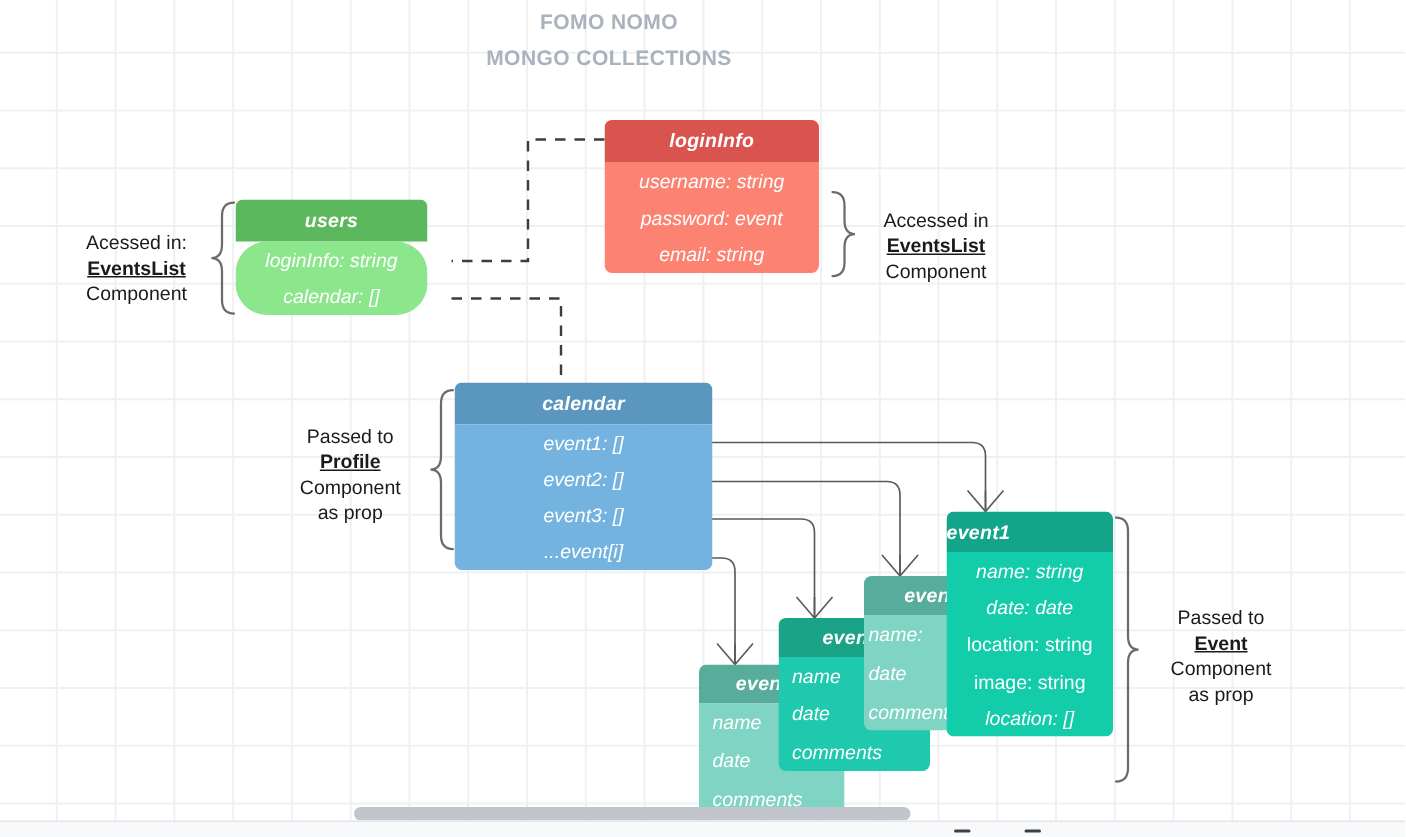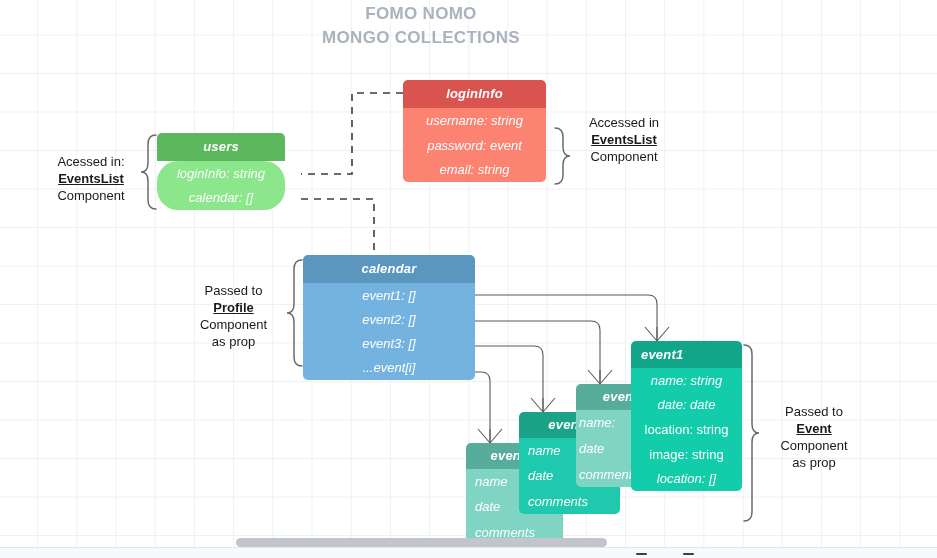--- a/index.html
+++ b/index.html
@@ -15,22 +15,22 @@
     background-image:
       linear-gradient(to right, #eef0f3 1px, transparent 1px),
       linear-gradient(to bottom, #eef0f3 1px, transparent 1px);
     background-size:39.2px 38.5px;
     background-position:-2px -4px;
   }
   .svg-layer{position:absolute;left:0;top:0;width:937px;height:558px;overflow:visible;pointer-events:none;}
 
   
   #title{
-    position:absolute;left:15px;top:2px;width:812px;text-align:center;
-    font-size:17px;font-weight:bold;color:#aab2bd;line-height:24px;
+    position:absolute;left:0;top:2px;width:812px;text-align:center;
+    font-size:14px;font-weight:bold;color:#aab2bd;line-height:24px;
     letter-spacing:.3px;
   }
   #title div{white-space:nowrap;}
 
   
   .box{position:absolute;border-radius:5px;overflow:hidden;}
   .box .hdr{
     text-align:center;color:#ffffff;font-style:italic;font-weight:bold;
     font-size:13px;letter-spacing:.2px;
   }
@@ -77,29 +77,29 @@
   #box-event3 .row{justify-content:flex-start;padding-left:9px;}
 
   
   #box-event2{left:576px;top:384px;width:96px;height:103px;}
   #box-event2 .hdr{background:#57ac9c;}
   #box-event2 .body{background:#7fd4c4;height:77px;}
   #box-event2 .row{justify-content:flex-start;padding-left:3px;}
 
   
   #box-event1{left:631px;top:341px;width:111px;height:150px;}
-  #box-event1 .hdr{background:#13a58a;height:27px;line-height:27px;padding-left:10px;text-align:left;}
+  #box-event1 .hdr{background:#13a58a;height:27px;line-height:27px;text-align:left;}
   #box-event1 .body{background:#12ccaa;height:123px;}
   #box-event1 .row{flex:1;}
 
   
   .anno{position:absolute;text-align:center;font-size:13px;color:#1a1a1a;line-height:17px;}
   .anno b{font-weight:bold;text-decoration:underline;}
   #anno-users{left:36px;top:153px;width:110px;}
-  #anno-login{left:565px;top:114px;width:118px;}
+  #anno-login{left:565px;top:138px;width:118px;}
   #anno-profile{left:186px;top:282px;width:95px;}
   #anno-event{left:762px;top:403px;width:104px;}
 
   
   #hscroll-track{position:absolute;left:0;top:535px;width:937px;height:17px;background:transparent;}
   #hscroll-thumb{position:absolute;left:236px;top:538px;width:371px;height:9px;border-radius:5px;background:#c2c6cc;}
   #bottom-bar{position:absolute;left:0;top:547px;width:937px;height:11px;background:#f8f9fb;border-top:1px solid #e3e6ea;}
   .mini-icon{position:absolute;top:549px;width:11px;height:9px;}
   .mini-icon i{display:block;width:11px;height:2px;background:#3d4043;border-radius:1px;margin-top:4px;}
   #mini-1{left:636px;} #mini-2{left:683px;}

